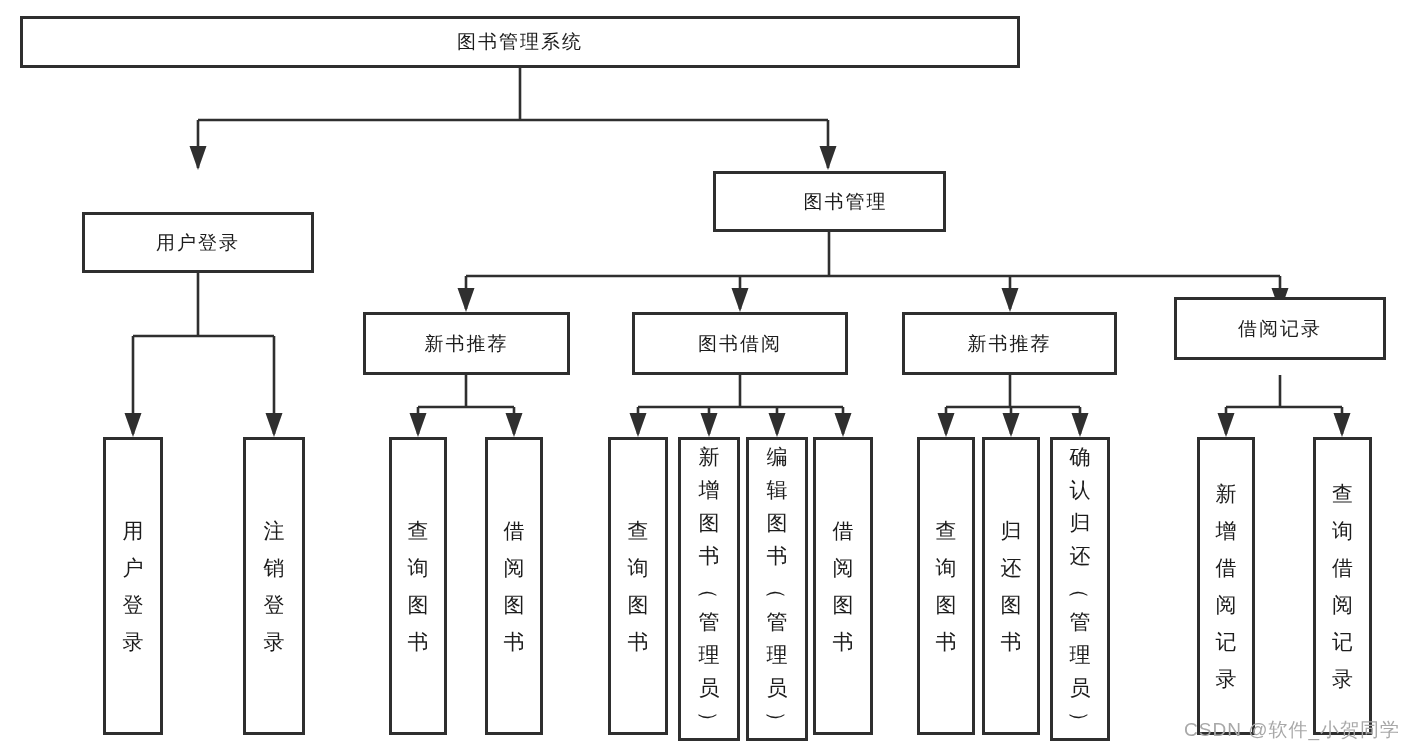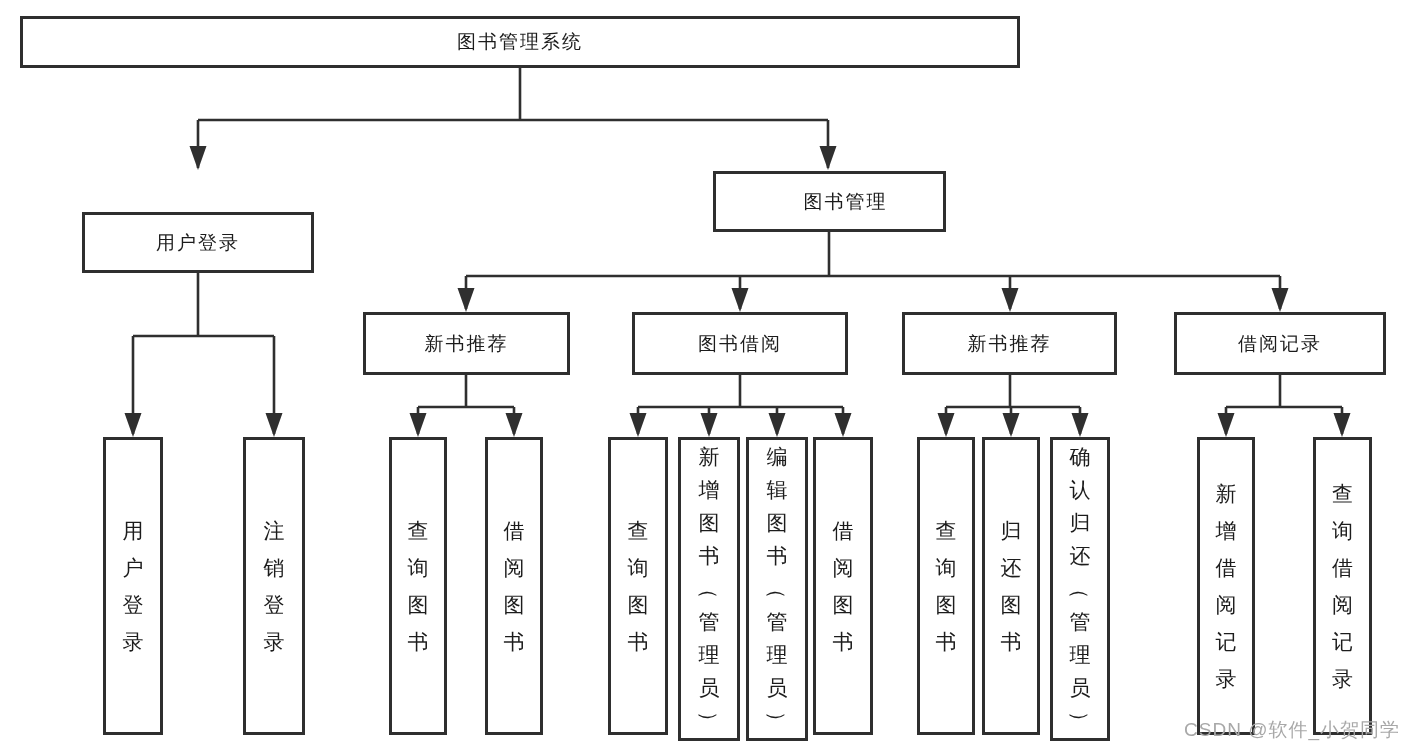--- a/index.html
+++ b/index.html
@@ -63,21 +63,21 @@
   </svg>
 
   <div class="node h-node" style="left:20px;top:16px;width:1000px;height:52px;">图书管理系统</div>
 
   <div class="node h-node" style="left:82px;top:171px;width:232px;height:61px;margin-top:41px;">用户登录</div>
   <div class="node h-node" style="left:713px;top:171px;width:233px;height:61px;padding-left:32px;">图书管理</div>
 
   <div class="node h-node" style="left:632px;top:312px;width:216px;height:63px;">图书借阅</div>
   <div class="node h-node" style="left:363px;top:312px;width:207px;height:63px;">新书推荐</div>
   <div class="node h-node" style="left:902px;top:312px;width:215px;height:63px;">新书推荐</div>
-  <div class="node h-node" style="left:1174px;top:312px;width:212px;height:63px;">借阅记录</div>
+  <div class="node h-node" style="left:1174px;top:297px;width:212px;height:63px;">借阅记录</div>
 
   <div class="node leaf" style="left:103px;top:437px;width:60px;height:298px;">
       <span class="vchar">用</span>
       <span class="vchar">户</span>
       <span class="vchar">登</span>
       <span class="vchar">录</span>
     </div>
   <div class="node leaf" style="left:243px;top:437px;width:62px;height:298px;">
       <span class="vchar">注</span>
       <span class="vchar">销</span>

